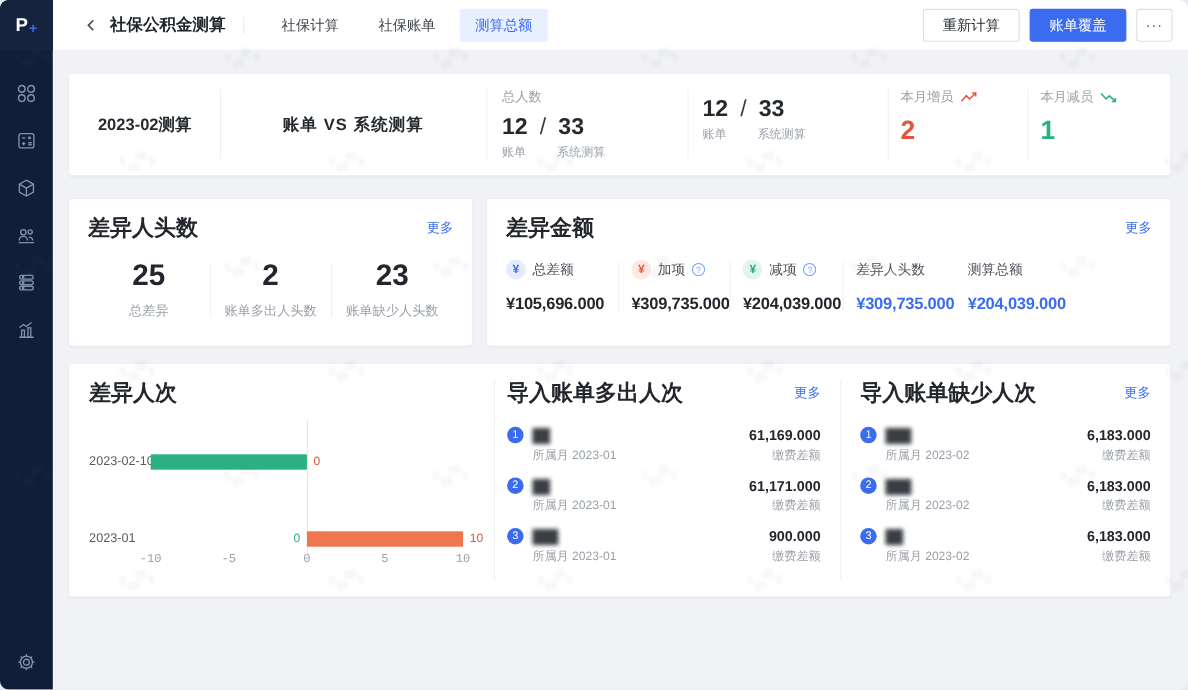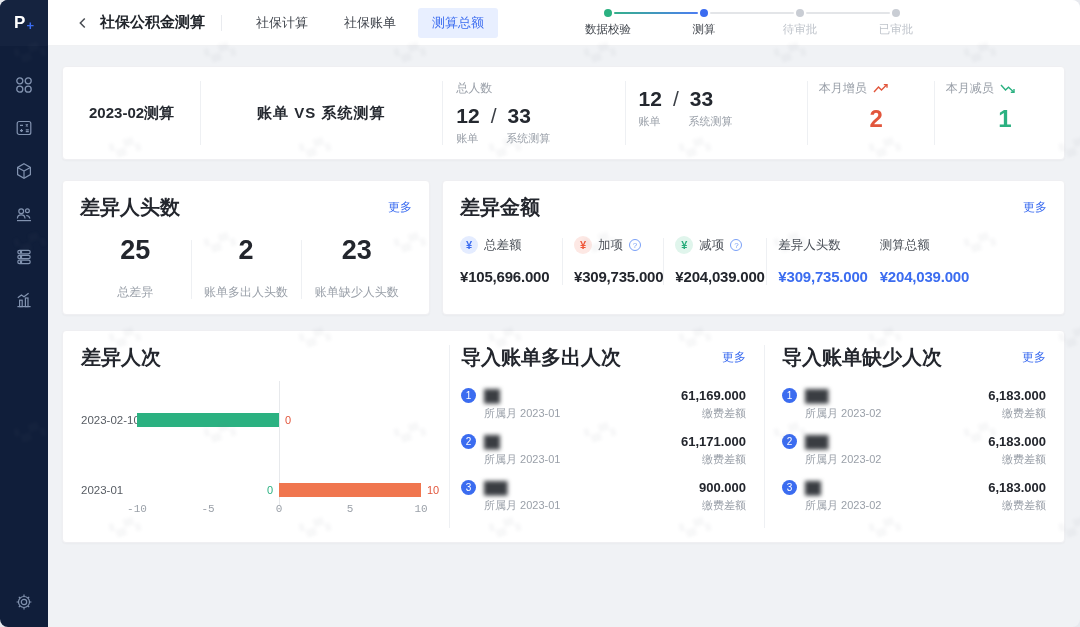--- a/index.html
+++ b/index.html
@@ -45,21 +45,21 @@
   .card{background:#fff;border:1px solid #efeff2;border-radius:4px;box-shadow:0 1px 2px rgba(31,35,41,.03);}
 
   
   .r1{height:94px;display:flex;align-items:stretch;margin-bottom:20px;}
   .r1col{position:relative;}
   .r1col + .r1col::before{content:"";position:absolute;left:0;top:14px;bottom:14px;width:1px;background:#eef0f3;}
   .r1c-center{display:flex;align-items:center;justify-content:center;font-size:15px;font-weight:bold;color:#262a31;}
   .c-period{flex:0 0 13.7%;}
   .c-versus{flex:0 0 24.2%;letter-spacing:1px;}
   .c-stat{flex:0 0 18.2%;padding:13px 12px 0 14px;}
-  .c-trend{flex:0 0 12.7%;padding:13px 0 0 12px;text-align:center;}
+  .c-trend{flex:0 0 12.7%;padding:13px 0 0 12px;}
   .c-trend.last{flex:1;}
   .mini-label{font-size:12px;color:#9aa0a9;display:flex;align-items:center;gap:6px;}
   .big-pair{margin-top:7px;font-size:21px;font-weight:600;color:#24282f;display:flex;align-items:baseline;}
   .big-pair .slash{margin:0 11px;font-weight:400;color:#3a3e45;}
   .pair-sub{margin-top:3px;display:flex;font-size:11px;color:#9aa0a9;}
   .pair-sub span:first-child{width:50px;}
   .trend-val{margin-top:8px;font-size:24px;font-weight:bold;}
   .trend-val.up{color:#e2563c;}
   .trend-val.down{color:#2bb181;}
 
@@ -67,21 +67,21 @@
   .r2{display:flex;gap:12px;margin-bottom:15px;}
   .card-heads{width:368px;height:135px;padding:13px 17px;}
   .card-amount{flex:1;height:135px;padding:13px 17px;}
   .title-row{display:flex;align-items:center;justify-content:space-between;}
   .card-title{font-size:20px;font-weight:bold;color:#23262d;}
   .more-link{font-size:12px;color:#3b6cf0;cursor:pointer;text-align:right;}
   .heads-body{display:flex;margin-top:13px;}
   .hcol{flex:1;text-align:center;position:relative;}
   .hcol + .hcol::before{content:"";position:absolute;left:0;top:6px;bottom:2px;width:1px;background:#eef0f3;}
   .hval{font-size:27px;font-weight:600;color:#23262d;line-height:1.2;}
-  .hlbl{margin-top:18px;font-size:12px;color:#9aa0a9;}
+  .hlbl{margin-top:8px;font-size:12px;color:#9aa0a9;}
   .amount-body{display:flex;margin-top:15px;}
   .acol{position:relative;padding-left:12px;}
   .acol.first{padding-left:0;flex:0 0 102px;}
   .acol.a2{flex:0 0 101px;}
   .acol.a3{flex:0 0 103px;}
   .acol.a4{flex:0 0 100px;}
   .acol.a5{flex:0 0 112px;}
   .acol.a2::before,.acol.a3::before,.acol.a4::before{content:"";position:absolute;left:0;top:2px;bottom:0;width:1px;background:#eef0f3;}
   .alabel{font-size:12.5px;color:#4d525a;display:flex;align-items:center;gap:6px;height:18px;}
   .avalue{margin-top:14px;font-size:15px;font-weight:bold;color:#23262d;letter-spacing:-.2px;white-space:nowrap;}
@@ -191,42 +191,26 @@
       <svg width="16" height="16" viewBox="0 0 18 18" fill="none" stroke="#4a4e55" stroke-width="1.7">
           <polyline points="11,4 6,9 11,14"></polyline>
         </svg>
     </span>
     <span class="page-title">社保公积金测算</span>
     <span class="vline"></span>
     <span class="tab">社保计算</span>
     <span class="tab">社保账单</span>
     <span class="tab active">测算总额</span>
 
-    <div class="steps">
-      <div class="conn c1"></div>
-      <div class="conn c2"></div>
-      <div class="conn c3"></div>
-      <div class="step done">
-        <span class="dot"></span>
-        <span class="lbl">数据校验</span>
-      </div>
-      <div class="step active">
-        <span class="dot"></span>
-        <span class="lbl">测算</span>
-      </div>
-      <div class="step pending">
-        <span class="dot"></span>
-        <span class="lbl">待审批</span>
-      </div>
-      <div class="step pending">
-        <span class="dot"></span>
-        <span class="lbl">已审批</span>
-      </div>
-    </div>
-
+
+    <div class="hbtns">
+      <span class="btn outline">重新计算</span>
+      <span class="btn primary">账单覆盖</span>
+      <span class="btn more">···</span>
+    </div>
   </div>
 
   <div class="main">
 
     <div class="card r1">
       <div class="r1col r1c-center c-period">2023-02测算</div>
       <div class="r1col r1c-center c-versus">账单 VS 系统测算</div>
       <div class="r1col c-stat">
         <div class="mini-label">总人数</div>
         <div class="big-pair">

